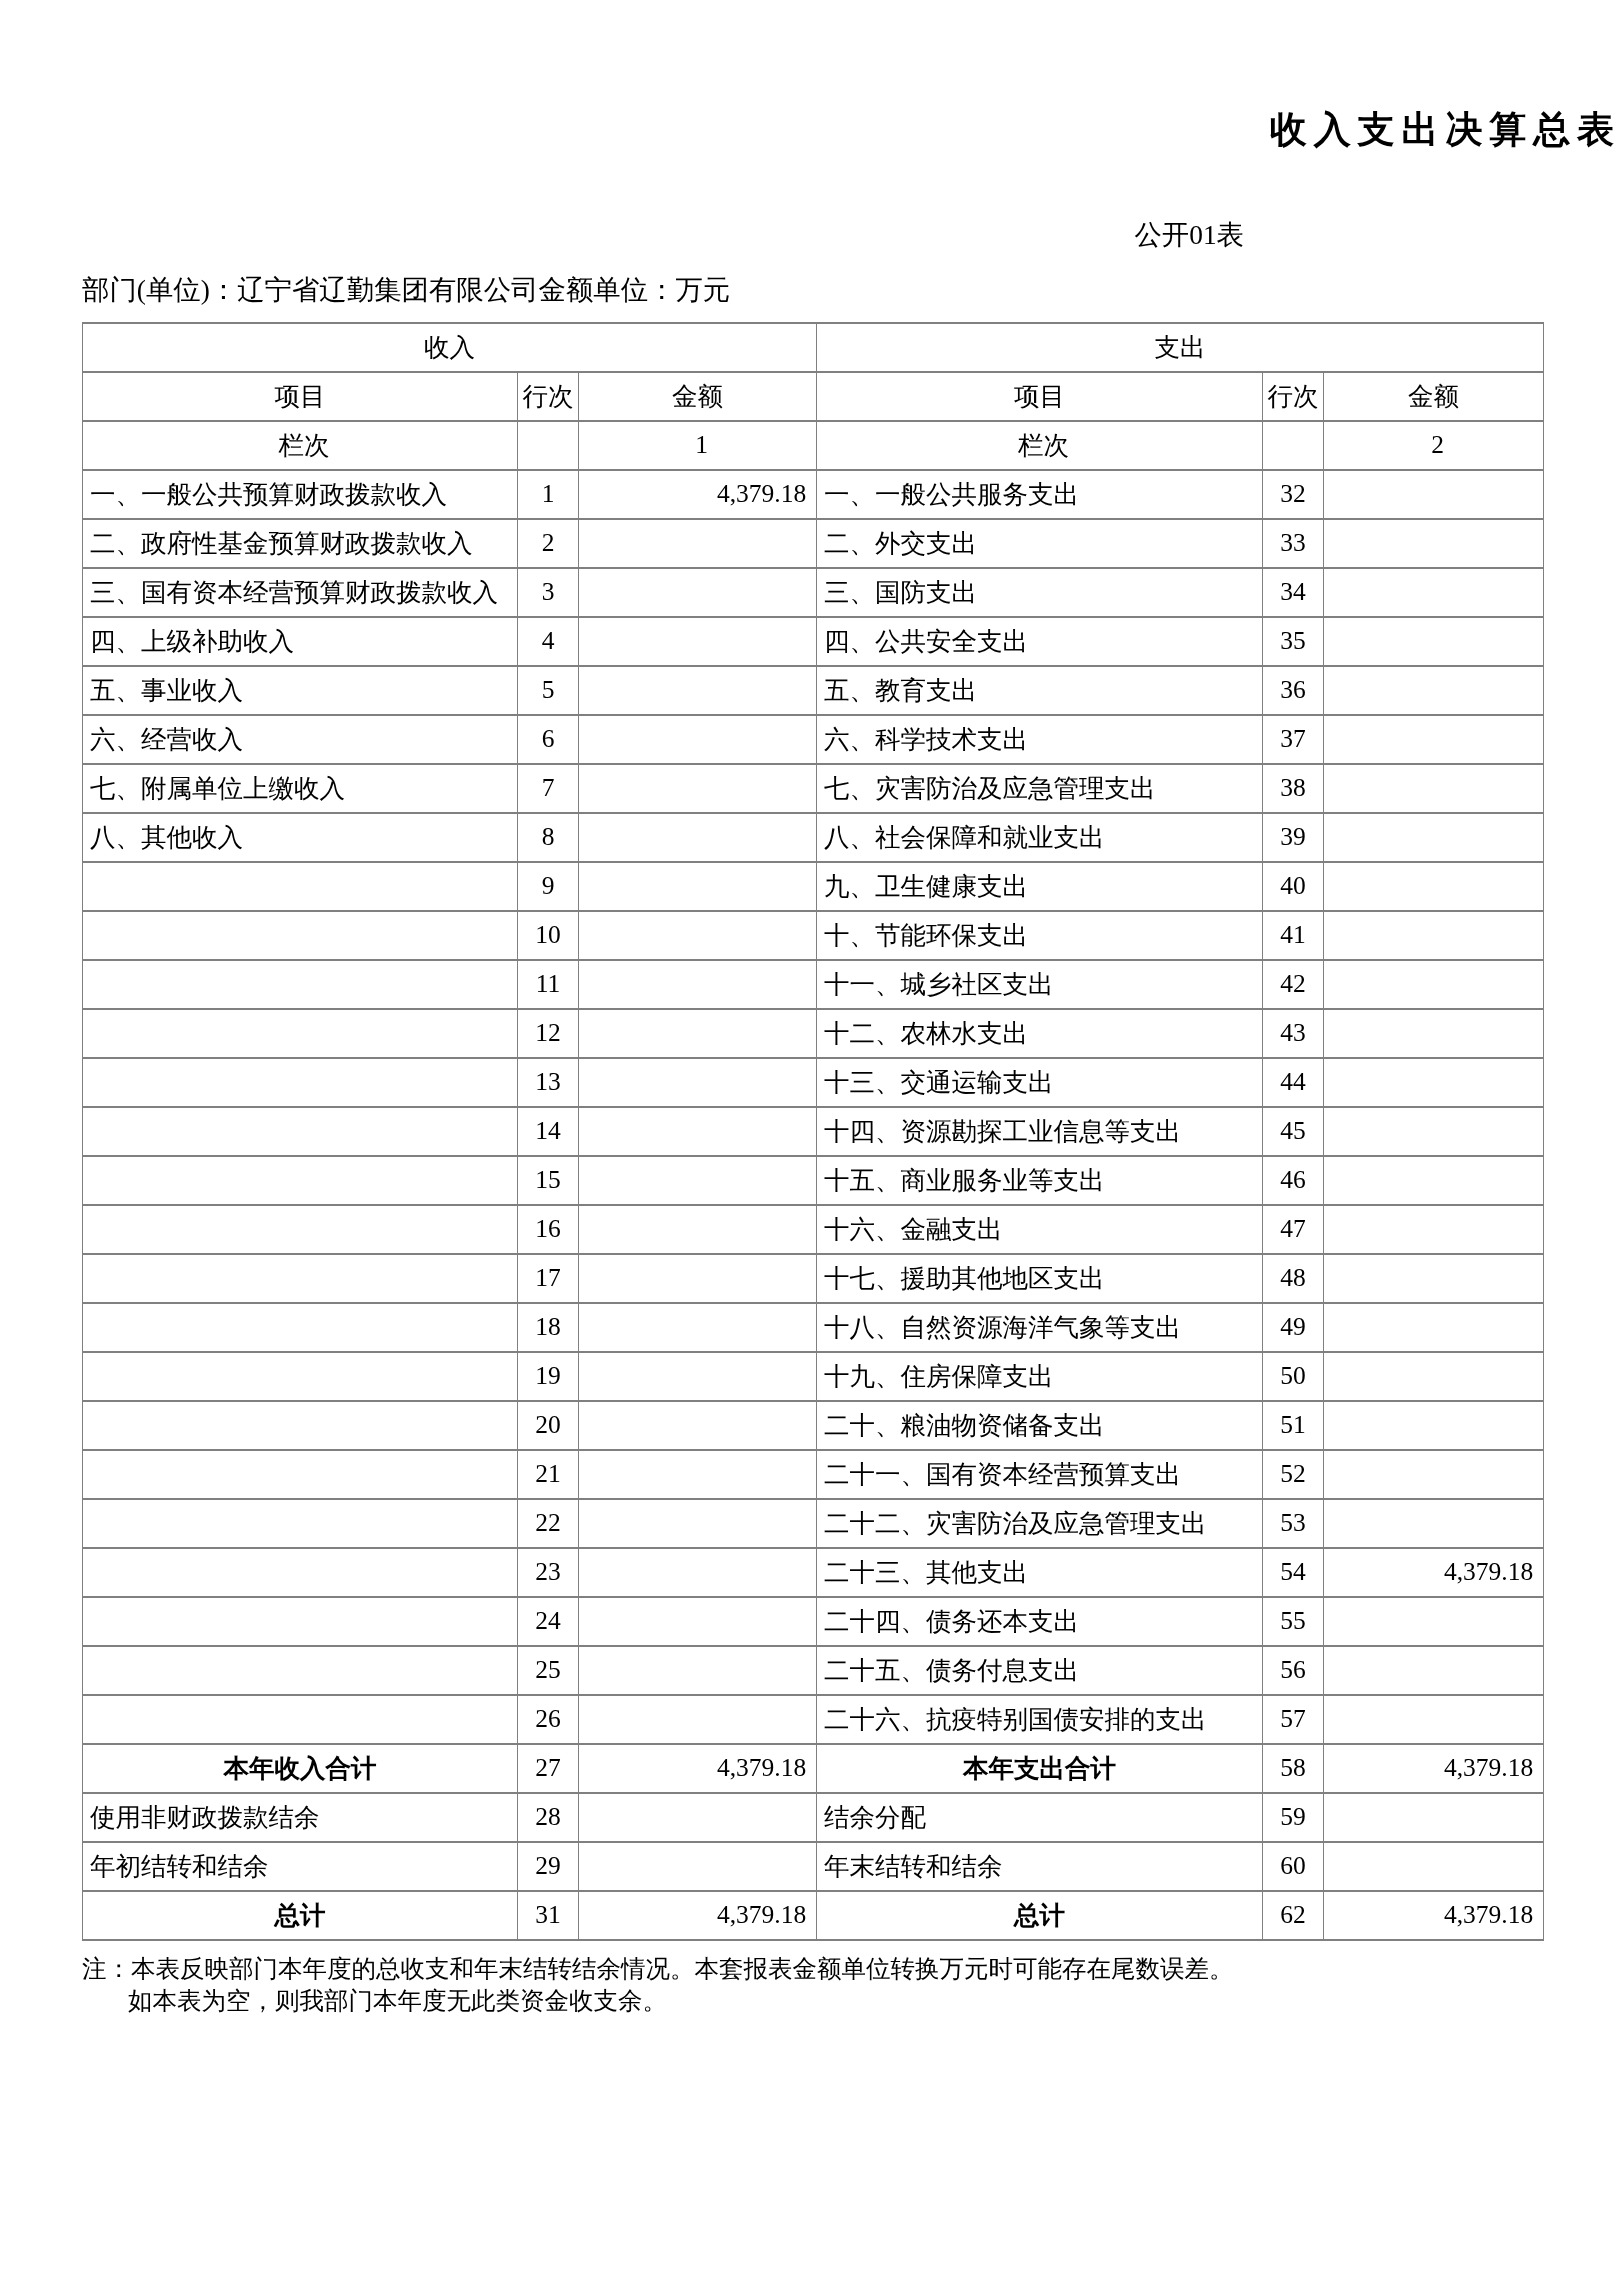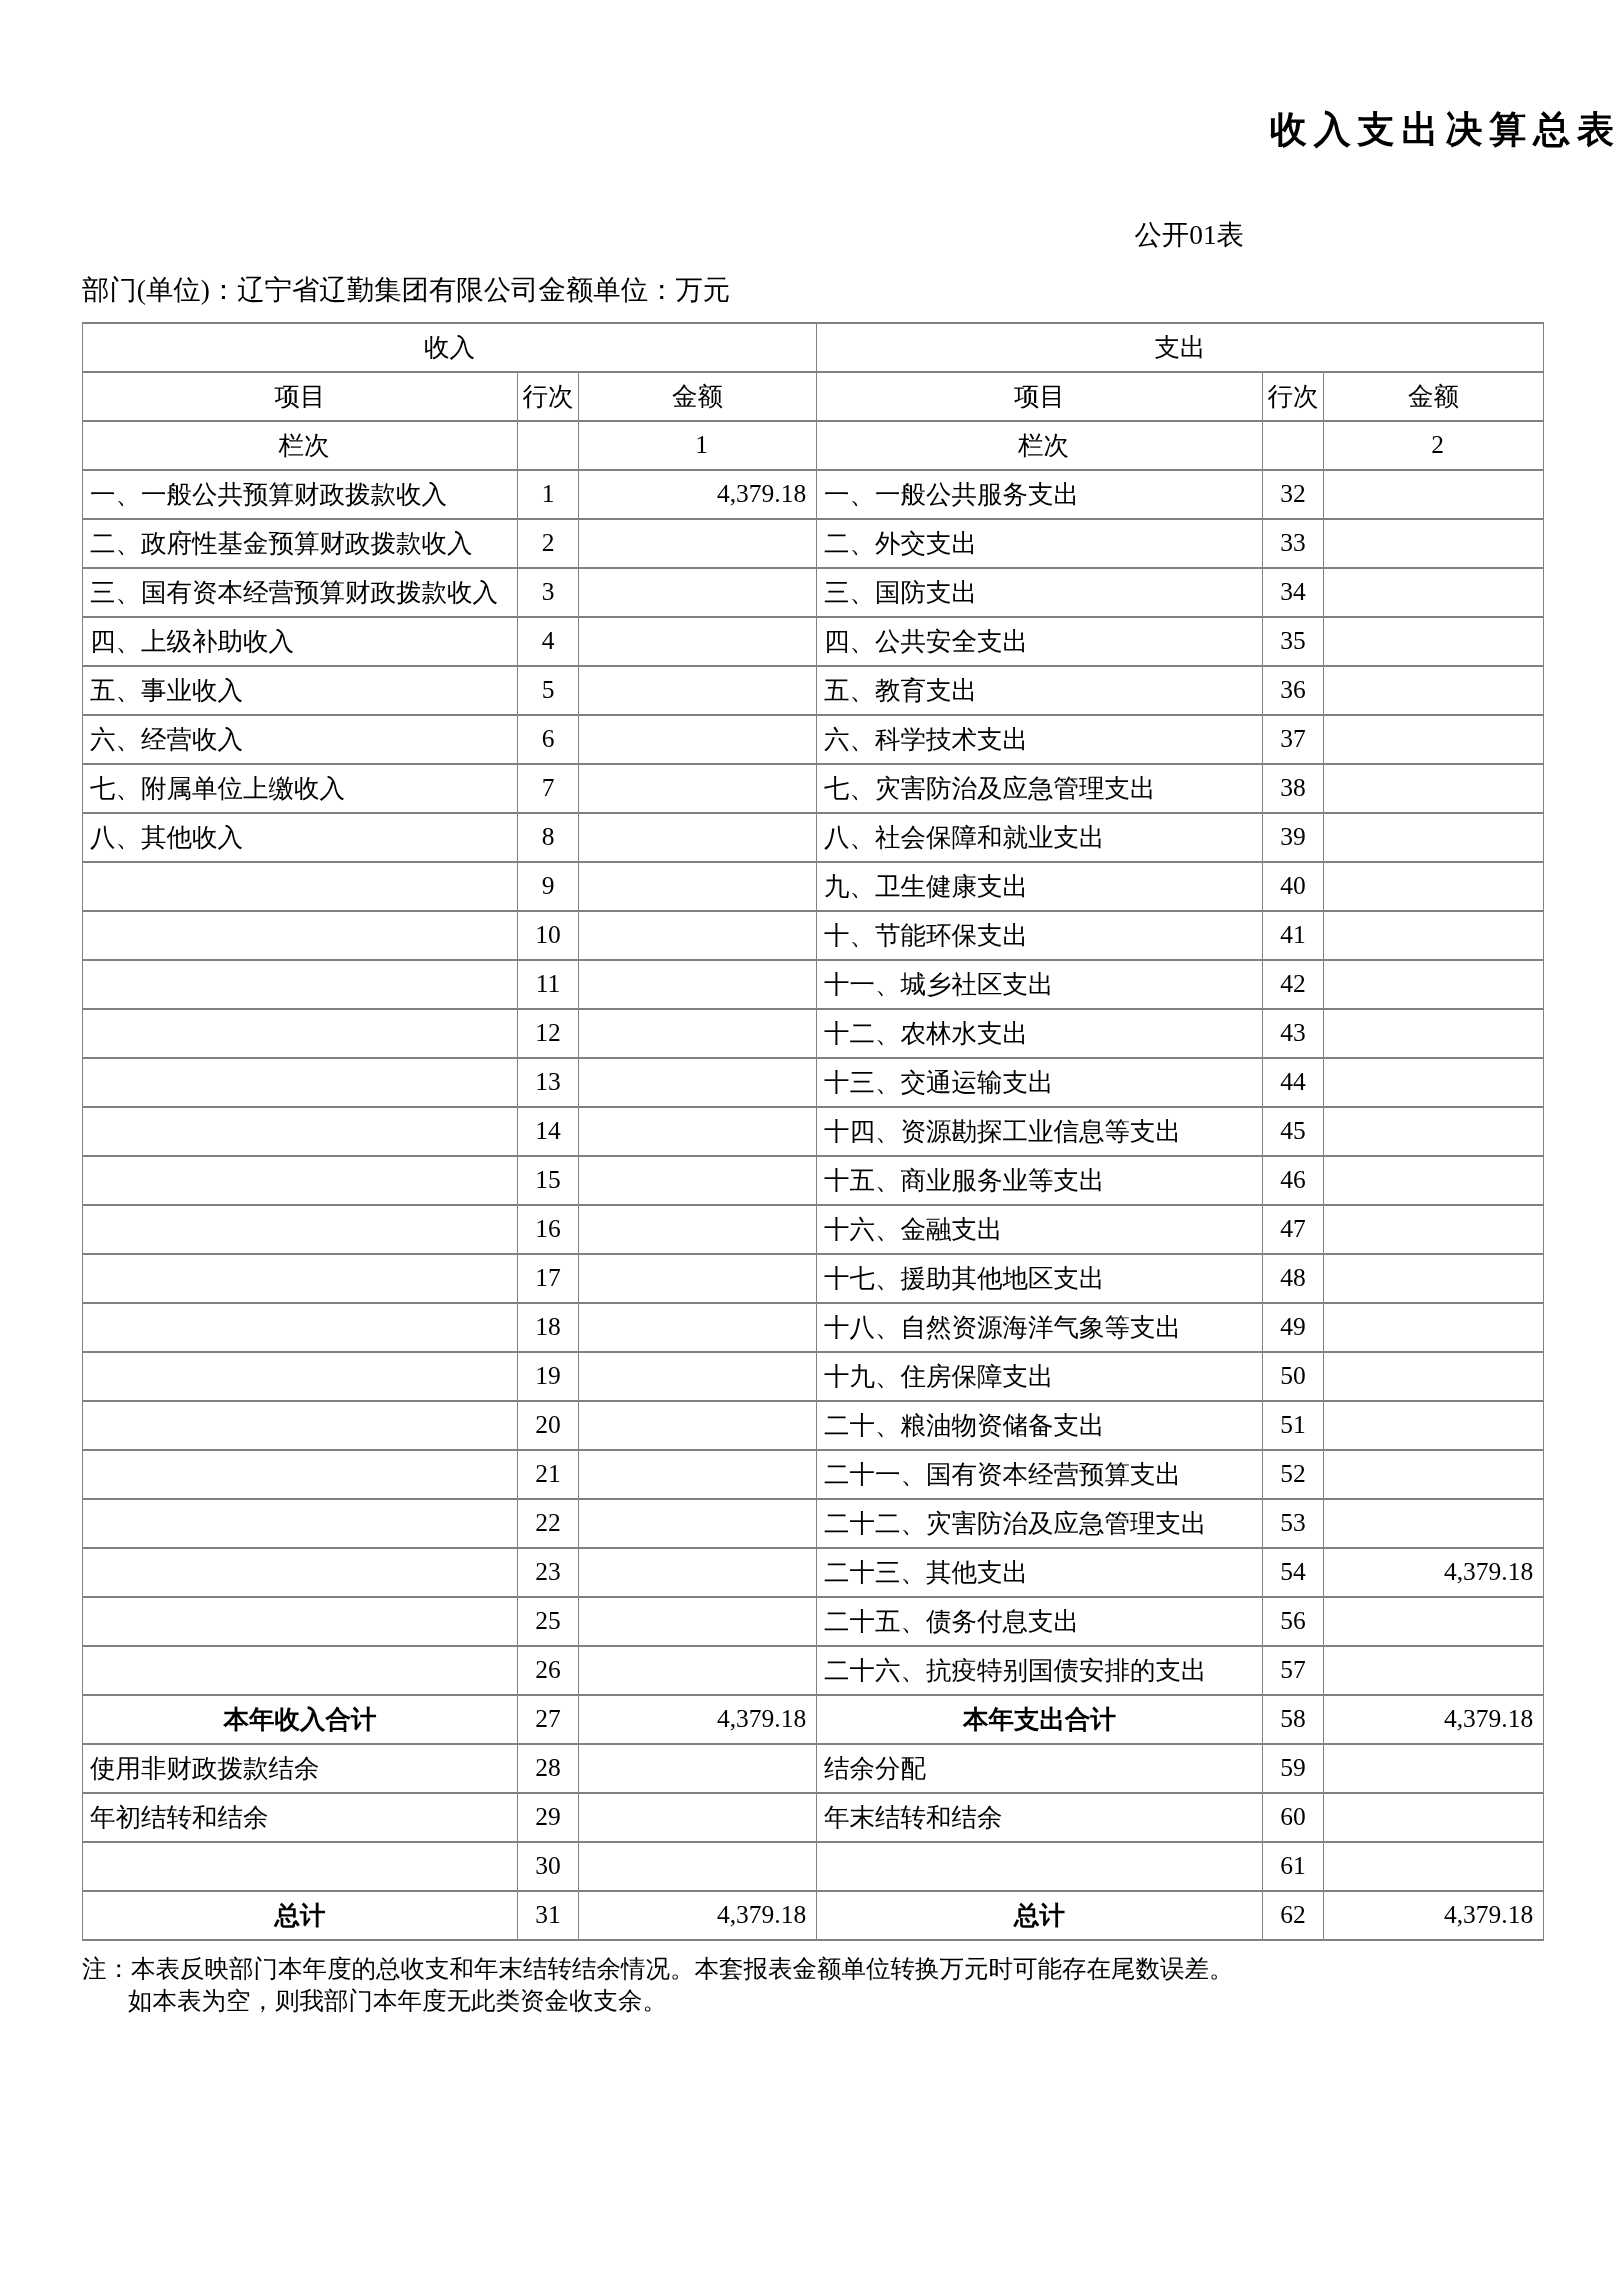--- a/index.html
+++ b/index.html
@@ -290,20 +290,28 @@
           <tr>
     <td class="item"></td>
     <td class="line">23</td>
     <td class="amount"></td>
     <td class="item">二十三、其他支出</td>
     <td class="line">54</td>
     <td class="amount">4,379.18</td>
   </tr>
           <tr>
     <td class="item"></td>
+    <td class="line">24</td>
+    <td class="amount"></td>
+    <td class="item">二十四、债务还本支出</td>
+    <td class="line">55</td>
+    <td class="amount"></td>
+  </tr>
+          <tr>
+    <td class="item"></td>
     <td class="line">25</td>
     <td class="amount"></td>
     <td class="item">二十五、债务付息支出</td>
     <td class="line">56</td>
     <td class="amount"></td>
   </tr>
           <tr>
     <td class="item"></td>
     <td class="line">26</td>
     <td class="amount"></td>
@@ -326,28 +334,20 @@
     <td class="item">结余分配</td>
     <td class="line">59</td>
     <td class="amount"></td>
   </tr>
           <tr>
     <td class="item">年初结转和结余</td>
     <td class="line">29</td>
     <td class="amount"></td>
     <td class="item">年末结转和结余</td>
     <td class="line">60</td>
-    <td class="amount"></td>
-  </tr>
-          <tr>
-    <td class="item"></td>
-    <td class="line">30</td>
-    <td class="amount"></td>
-    <td class="item"></td>
-    <td class="line">61</td>
     <td class="amount"></td>
   </tr>
           <tr class="emphasis">
     <td class="item">总计</td>
     <td class="line">31</td>
     <td class="amount">4,379.18</td>
     <td class="item">总计</td>
     <td class="line">62</td>
     <td class="amount">4,379.18</td>
   </tr>

